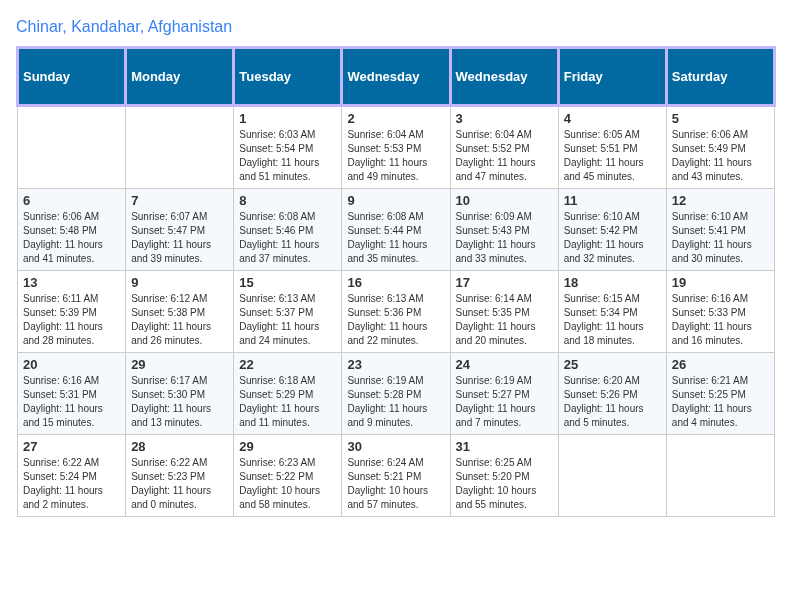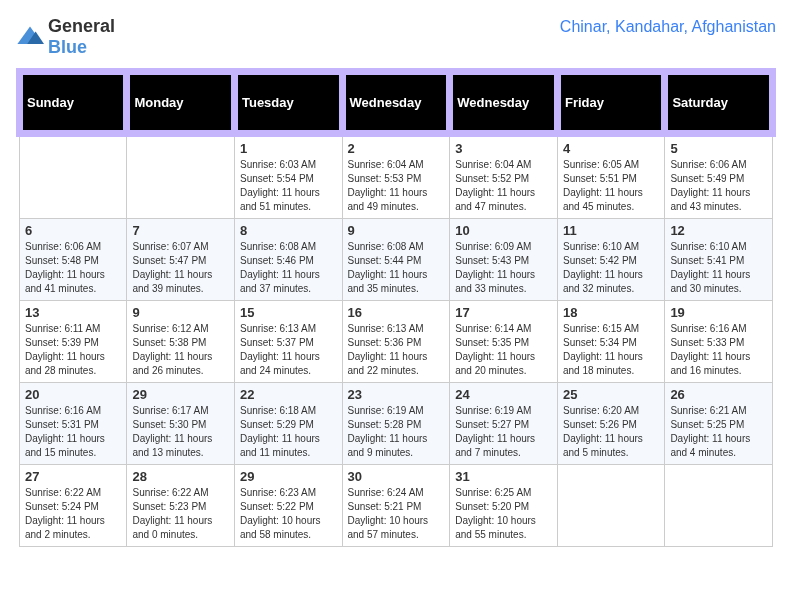--- a/index.html
+++ b/index.html
@@ -48,27 +48,27 @@
       font-size: 16px;
       color: #3b82f6;
       margin-top: 2px;
     }
     .calendar {
       width: 100%;
       border-collapse: collapse;
       border: 1px solid #ccc;
     }
     .calendar th {
-      background-color: #000000;
+      background-color: #0369a1;
       color: #fff;
       font-size: 13px;
       font-weight: bold;
       padding: 20px 4px;
       text-align: left;
-      border: 7px solid #c4b5fd;
+      border: 3px solid #c4b5fd;
     }
     .calendar td {
       vertical-align: top;
       border: 1px solid #ccc;
       padding: 4px 5px;
       width: 108px;
       min-height: 80px;
       font-size: 10.5px;
       color: #333;
       background: #fff;
@@ -88,30 +88,20 @@
       color: #333;
     }
     .empty-cell {
       background: #fff !important;
     }
   </style>
 </head>
 <body>
 
 <div class="header">
-  <div class="logo">
-    <svg class="logo-icon" viewBox="0 0 40 40">
-      <polygon points="20,5 38,30 2,30" fill="#4a90d9"></polygon>
-      <polygon points="28,12 40,30 16,30" fill="#2a6aa8"></polygon>
-    </svg>
-    <div>
-      <span class="logo-text-general">General</span><br>
-      <span class="logo-text-blue">Blue</span>
-    </div>
-  </div>
   <div class="title-area">
     <div class="location-title">Chinar, Kandahar, Afghanistan</div>
   </div>
 </div>
 
 <table class="calendar">
   <thead>
     <tr id="weekday-header">
     <th>Sunday</th>
         <th>Monday</th>

